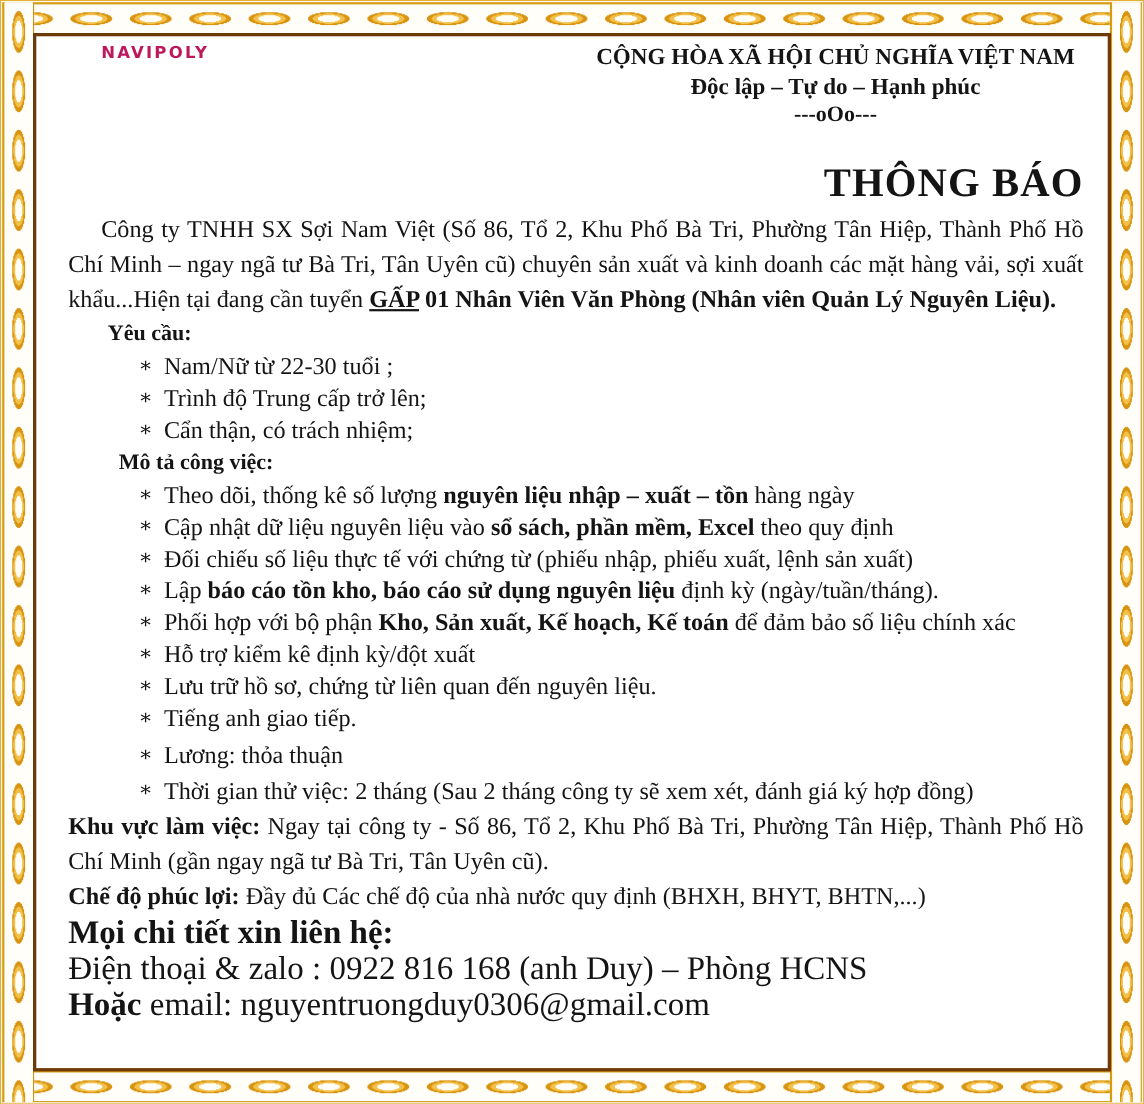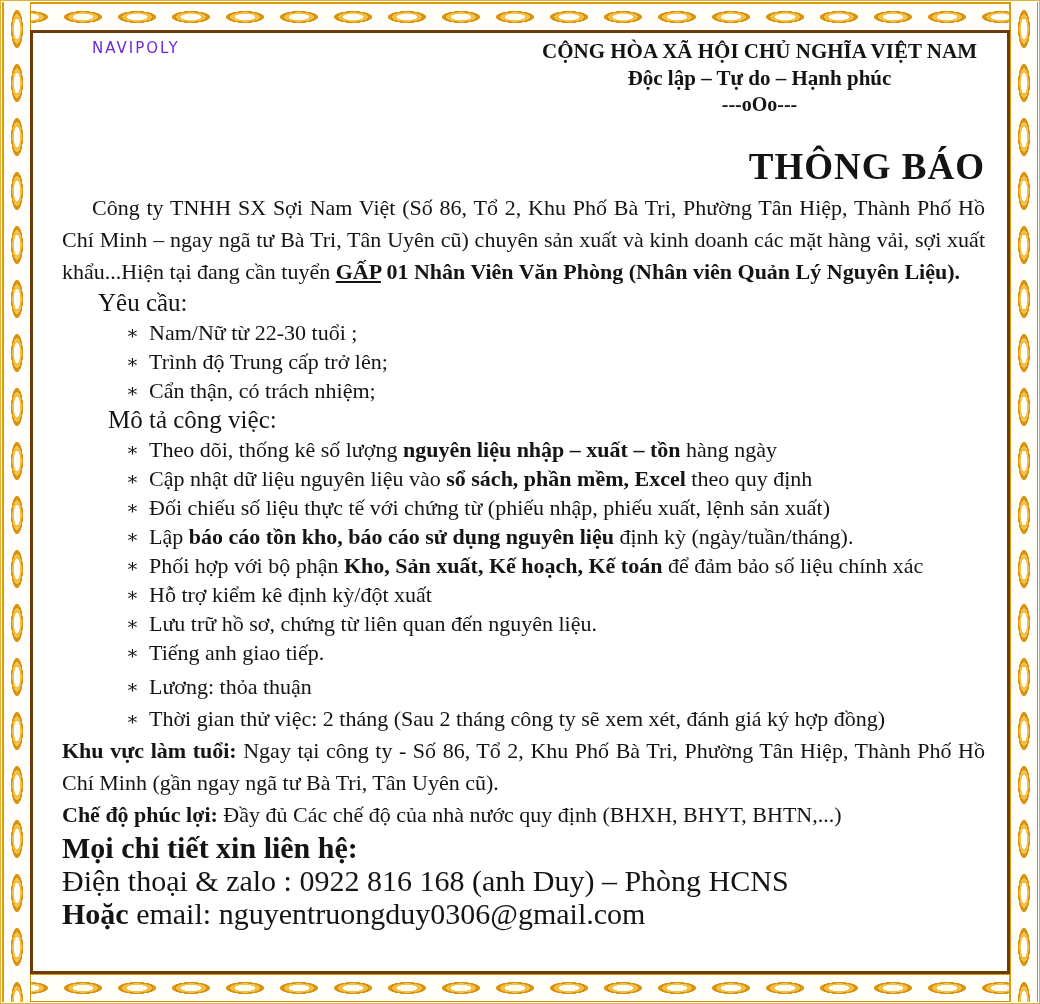--- a/index.html
+++ b/index.html
@@ -38,37 +38,37 @@
   .head-row{display:flex;align-items:flex-start;margin-top:8px;height:92px;}
   .logo{margin-left:30px;text-align:center;line-height:1;}
   .logo-mark{
     font-family:"DejaVu Sans","Liberation Sans",sans-serif;font-weight:bold;
     font-size:50px;letter-spacing:-3px;position:relative;display:inline-block;
   }
   .lg-i,.lg-a{color:#4b4b4d;}
   .lg-y{color:#e02417;}
   .lg-reg{color:#e02417;font-size:15px;letter-spacing:0;position:relative;top:-28px;left:5px;}
   .logo-name{
-    font-family:"DejaVu Sans","Liberation Sans",sans-serif;font-weight:normal;
-    color:#6d28d9;font-size:15px;letter-spacing:2px;margin-top:3px;
+    font-family:"DejaVu Sans","Liberation Sans",sans-serif;font-weight:bold;
+    color:#be185d;font-size:15px;letter-spacing:2px;margin-top:3px;
   }
   .nat-header{margin-left:auto;text-align:center;margin-right:8px;font-weight:bold;}
   .nh1{font-size:21px;line-height:27px;}
   .nh2{font-size:21px;line-height:27px;}
   .nh3{font-size:20px;line-height:24px;}
 
   .title{
     text-align:right;font-size:37px;font-weight:bold;letter-spacing:1px;
     margin:16px 0 4px 0;line-height:42px;
   }
   .subtitle{text-align:center;font-style:italic;font-size:22px;line-height:28px;margin-bottom:4px;}
 
   .jp{font-size:22px;line-height:32px;text-align:justify;margin:0;}
   .intro{text-indent:30px;margin-top:4px;}
-  .sec-h{font-size:25px;font-weight:normal;line-height:30px;}
+  .sec-h{font-size:20px;font-weight:bold;line-height:30px;}
   .ind{margin-left:36px;}
   .list{margin:0;padding:0;list-style:none;}
   .li{display:flex;font-size:22px;line-height:29px;padding-left:64px;}
   .li-tn{line-height:32px;}
   .bu{width:23px;flex:0 0 23px;font-size:19px;}
   .li-t{flex:1;}
   b{font-weight:bold;}
   .u{text-decoration:underline;}
   .contact{font-size:30px;line-height:33px;margin:0;}
   .mt4{margin-top:4px;}
@@ -157,21 +157,21 @@
       <div class="li li-tn">
           <span class="bu">∗</span>
           <span class="li-t">Lương: thỏa thuận</span>
         </div>
       <div class="li li-tn">
           <span class="bu">∗</span>
           <span class="li-t">Thời gian thử việc: 2 tháng (Sau 2 tháng công ty sẽ xem xét, đánh giá ký hợp đồng)</span>
         </div>
     </div>
 
-    <p class="jp"><b>Khu vực làm tuổi:</b><span> Ngay tại công ty - Số 86, Tổ 2, Khu Phố Bà Tri, Phường Tân Hiệp, Thành Phố Hồ Chí Minh (gần ngay ngã tư Bà Tri, Tân Uyên cũ).</span></p>
+    <p class="jp"><b>Khu vực làm việc:</b><span> Ngay tại công ty - Số 86, Tổ 2, Khu Phố Bà Tri, Phường Tân Hiệp, Thành Phố Hồ Chí Minh (gần ngay ngã tư Bà Tri, Tân Uyên cũ).</span></p>
 
     <p class="jp"><b>Chế độ phúc lợi:</b><span> Đầy đủ Các chế độ của nhà nước quy định (BHXH, BHYT, BHTN,...)</span></p>
 
     <p class="contact"><b>Mọi chi tiết xin liên hệ:</b></p>
     <p class="contact">Điện thoại &amp; zalo : 0922 816 168 (anh Duy) – Phòng HCNS</p>
     <p class="contact"><b>Hoặc</b><span> email: nguyentruongduy0306@gmail.com</span></p>
 
   </div>
 </div>
 

